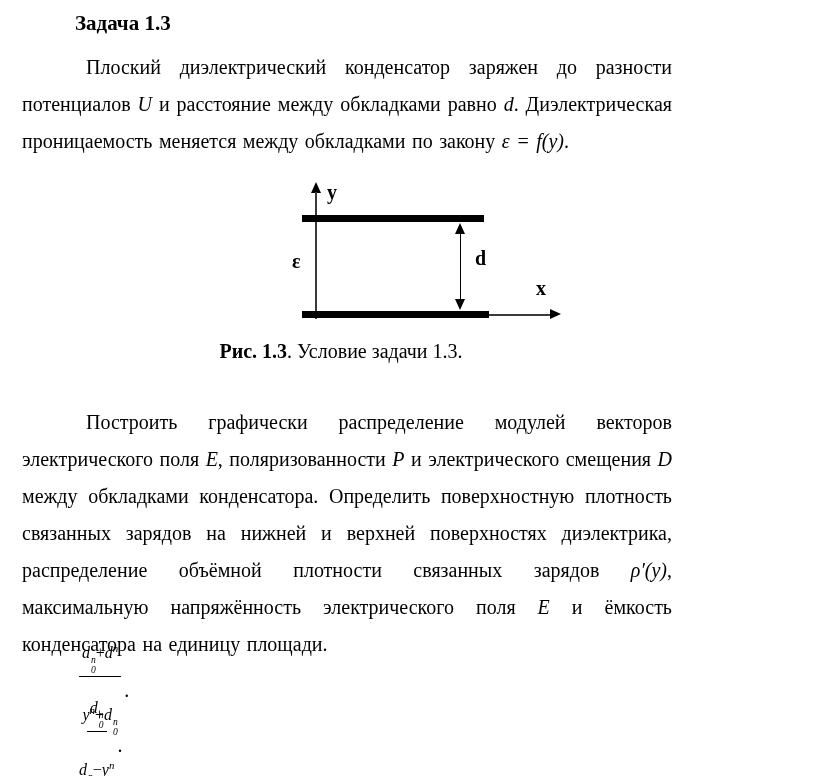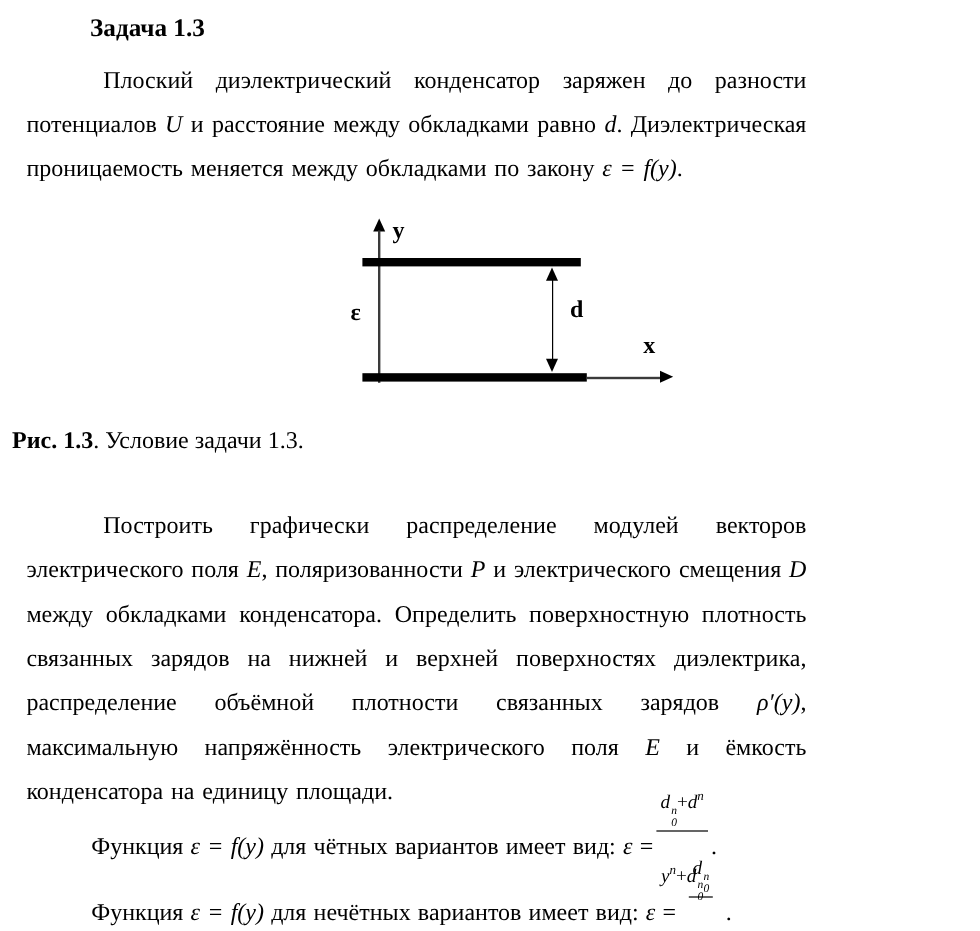--- a/index.html
+++ b/index.html
@@ -39,21 +39,22 @@
   .figure{position:relative;height:176px;margin:0;}
   .plate{position:absolute;background:#000;height:7px;}
   .axis-line{position:absolute;background:#3a3a3a;}
   .fig-label{position:absolute;font-weight:bold;font-size:20px;line-height:22px;}
   .tri{position:absolute;width:0;height:0;}
   .tri-up{border-left:5px solid transparent;border-right:5px solid transparent;border-bottom:11px solid #000;}
   .tri-down{border-left:5px solid transparent;border-right:5px solid transparent;border-top:11px solid #000;}
   .tri-right{border-top:5.5px solid transparent;border-bottom:5.5px solid transparent;border-left:11px solid #000;}
 
   p.caption{
-    margin:18px 12px 0 10px;
+    margin:2px 12px 0 10px;
+    text-align:center;
     font-size:20px;line-height:26px;
   }
   p.task{margin-top:40px;}
 
   .formula-line{
     display:flex;align-items:center;
     margin:0 12px;
     padding-left:64px;
     height:55px;
     word-spacing:1px;
@@ -100,36 +101,34 @@
     <div class="axis-line" style="left:489px;top:154px;width:61px;height:1.6px;"></div>
     <div class="tri tri-right" style="left:550px;top:149px;"></div>
     <div class="fig-label" style="left:536px;top:117px;">x</div>
   </div>
 
   <p class="caption"><span class="bd">Рис. 1.3</span><span>. Условие задачи 1.3.</span></p>
 
   <p class="para task"><span>Построить графически распределение модулей векторов электрического поля </span><span class="it">E</span><span>, поляризованности </span><span class="it">P</span><span> и электрического смещения </span><span class="it">D</span><span> между обкладками конденсатора. Определить поверхностную плотность связанных зарядов на нижней и верхней поверхностях диэлектрика, распределение объёмной плотности связанных зарядов </span><span class="it">ρ′(y)</span><span>, максимальную напряжённость электрического поля </span><span class="it">E</span><span> и ёмкость конденсатора на единицу площади.</span></p>
 
   <div class="formula-line">
-    <span><span>Функция </span><span class="it">ε = f(y)</span><span> для чётных вариантов имеет вид: </span><span class="it">ε</span><span> =</span></span>
     <span class="frac">
       <span class="num"><span class="it">d</span><span class="stack">
             <span>n</span>
             <span>0</span>
           </span><span>+</span><span class="it">d</span><sup class="it">n</sup></span>
       <span class="den"><span class="it">y</span><sup class="it">n</sup><span>+</span><span class="it">d</span><span class="stack">
             <span>n</span>
             <span>0</span>
           </span></span>
     </span>
     <span>.</span>
   </div>
 
   <div class="formula-line">
-    <span><span>Функция </span><span class="it">ε = f(y)</span><span> для нечётных вариантов имеет вид: </span><span class="it">ε</span><span> =</span></span>
     <span class="frac">
       <span class="num"><span class="it">d</span><span class="stack">
             <span>n</span>
             <span>0</span>
           </span></span>
       <span class="den"><span class="it">d</span><span class="stack">
             <span>n</span>
             <span>0</span>
           </span><span>−</span><span class="it">y</span><sup class="it">n</sup></span>
     </span>

